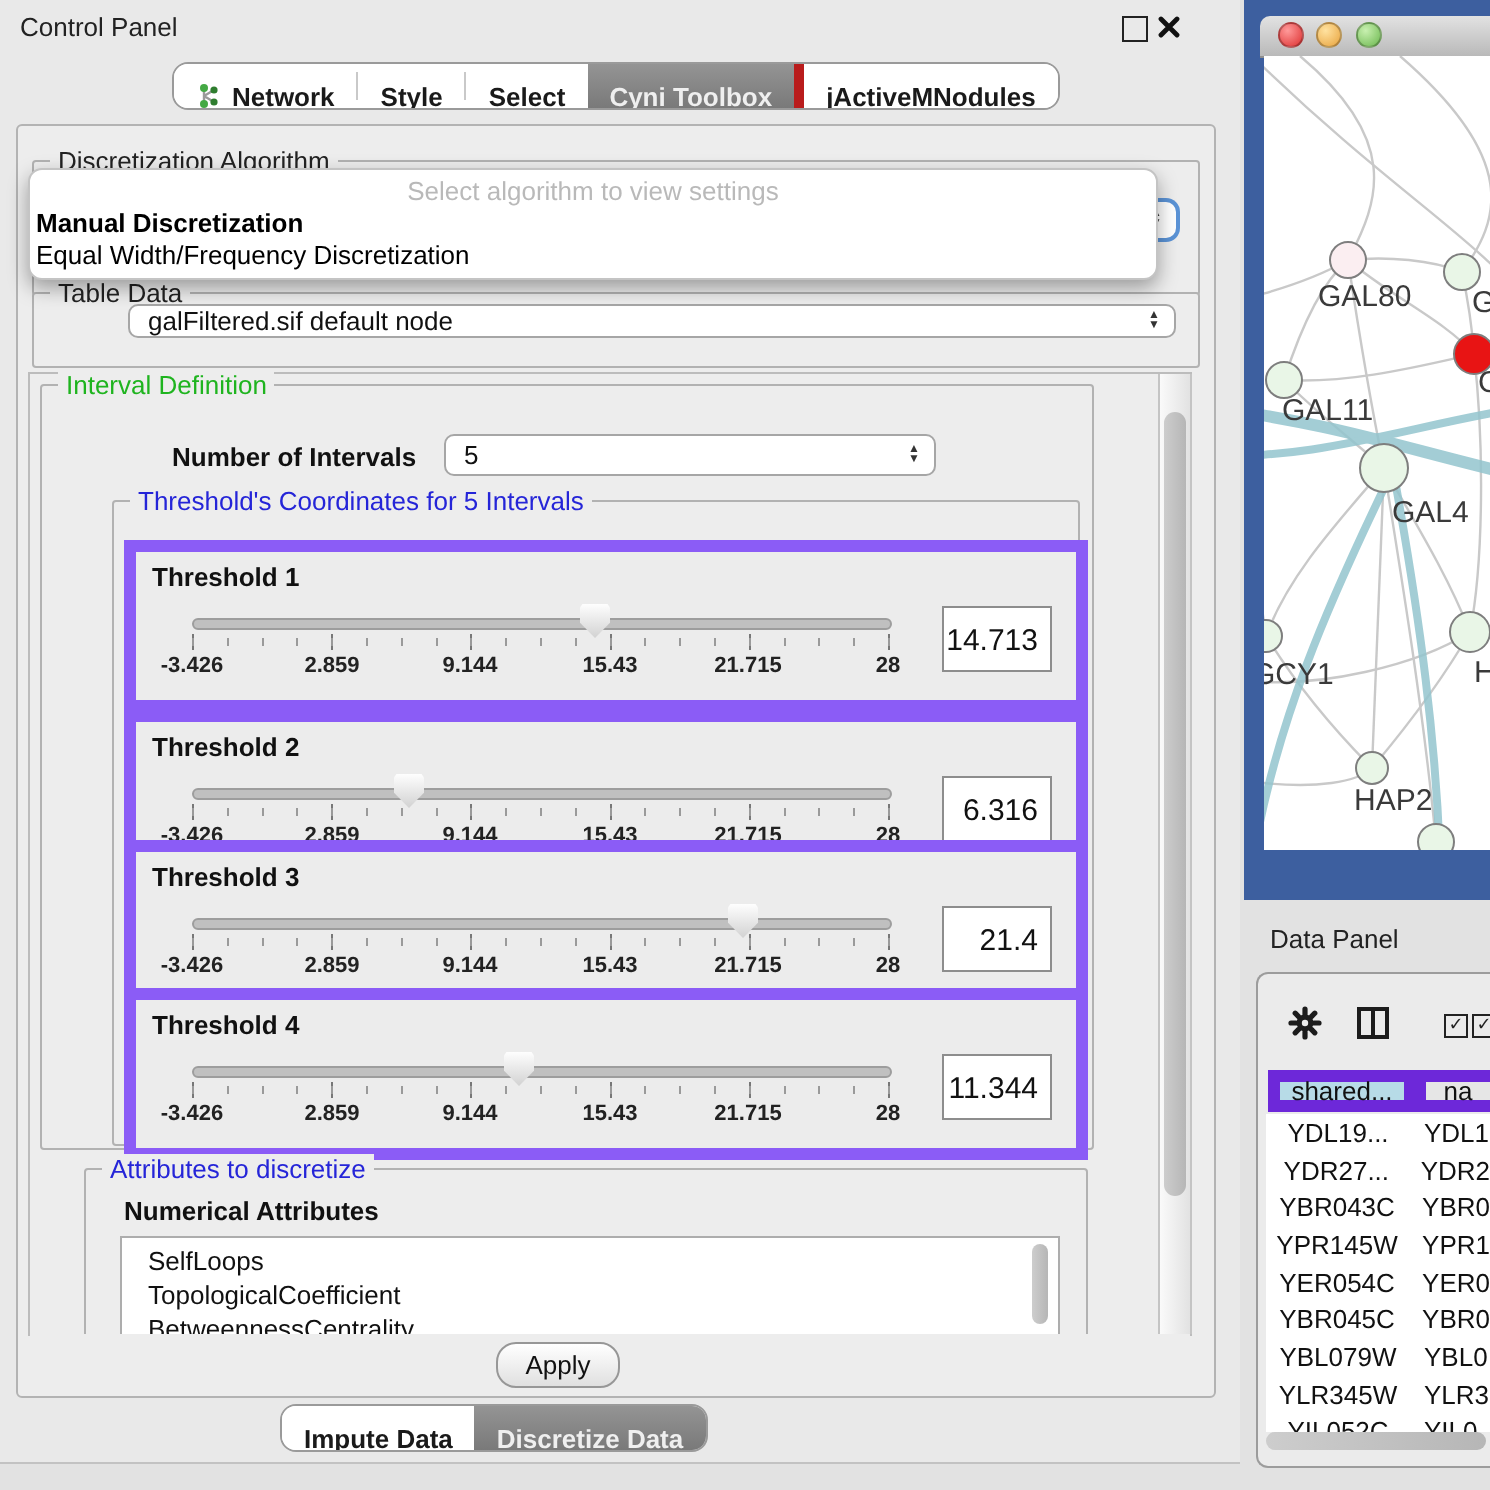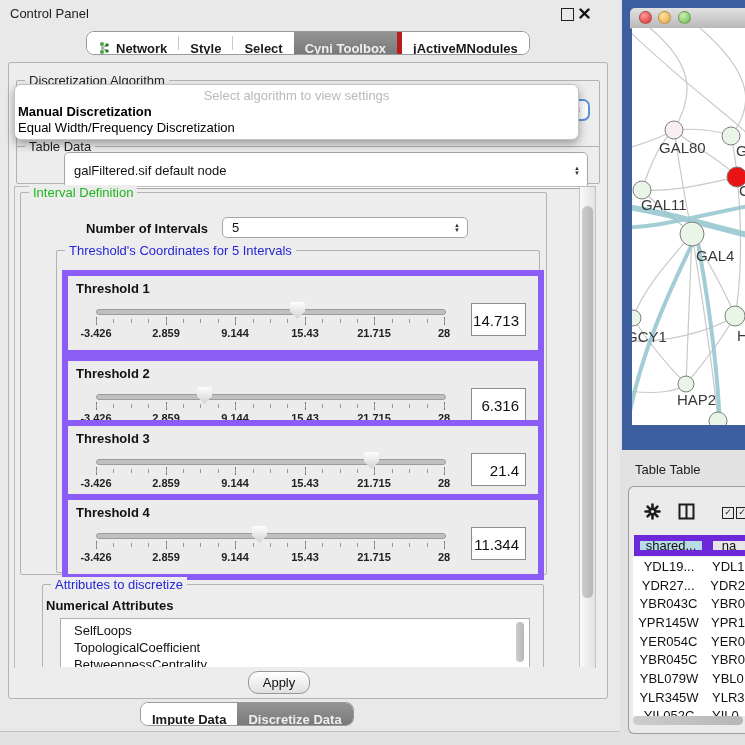--- a/index.html
+++ b/index.html
@@ -109,21 +109,21 @@
     <span class="grp-label">Discretization Algorithm</span>
   </div>
 
   <div class="abs" style="left:573px;top:99px;width:15px;height:18px;background:#fff;border:2px solid #5b93d6;border-left:none;border-radius:0 7px 7px 0;">
     <span class="stepper">▲<br>▼</span>
   </div>
 
   <div class="abs grp" style="left:16px;top:146px;width:582px;height:36px;">
     <span class="grp-label">Table Data</span>
   </div>
-  <div class="combo" style="left:64px;top:152px;width:524px;height:37px;box-sizing:border-box;">
+  <div class="combo" style="left:64px;top:152px;width:524px;height:17px;box-sizing:border-box;">
     <span>galFiltered.sif default node</span>
     <span class="stepper">▲<br>▼</span>
   </div>
 
   <div class="abs" style="left:14px;top:186px;width:582px;height:482px;border:1px solid #bcbcbc;box-sizing:border-box;"></div>
 
   <div class="abs grp" style="left:20px;top:192px;width:525px;height:381px;">
     <span class="grp-label green">Interval Definition</span>
   </div>
   <div class="abs" style="left:86px;top:221px;font-size:13px;font-weight:bold;color:#111;">Number of Intervals</div>
@@ -192,21 +192,21 @@
     <span class="ticklbl" style="left:167px;">9.144</span>
     <span class="ticklbl" style="left:237px;">15.43</span>
     <span class="ticklbl" style="left:306px;">21.715</span>
     <span class="ticklbl" style="left:376px;">28</span>
     <div class="valbox">11.344</div>
   </div>
 
   <div class="abs grp" style="left:42px;top:584px;width:500px;height:92px;">
     <span class="grp-label blue">Attributes to discretize</span>
   </div>
-  <div class="abs" style="left:46px;top:598px;font-size:13px;font-weight:bold;color:#111;">Numerical Attributes</div>
+  <div class="abs" style="left:62px;top:598px;font-size:13px;font-weight:bold;color:#111;">Numerical Attributes</div>
   <div id="attr-list" class="abs">
     <div class="li" style="padding-top:3px;">SelfLoops</div>
     <div class="li">TopologicalCoefficient</div>
     <div class="li">BetweennessCentrality</div>
   </div>
   <div class="abs vthumb" style="left:516px;top:622px;width:8px;height:40px;"></div>
 
   <div class="abs" style="left:15px;top:667px;width:580px;height:30px;background:#ededed;"></div>
 
   <div class="abs" style="left:579px;top:187px;width:17px;height:480px;background:linear-gradient(90deg,#fafafa,#e2e2e2);border-left:1px solid #c4c4c4;border-right:1px solid #c4c4c4;box-sizing:border-box;"></div>
@@ -286,21 +286,21 @@
       <text x="739" y="196">C</text>
       <text x="641" y="210">GAL11</text>
       <text x="696" y="261">GAL4</text>
       <text x="626" y="342">GCY1</text>
       <text x="737" y="341">H</text>
       <text x="677" y="405">HAP2</text>
     </g>
   </svg>
 </div>
 
-<div id="tp-title" class="abs">Table Table</div>
+<div id="tp-title" class="abs">Data Panel</div>
 <div id="tpanel" class="abs"></div>
 
 <svg class="abs" style="left:644px;top:503px;" width="17" height="17" viewBox="0 0 17 17">
   <g stroke="#1c1c1c" stroke-width="2.6" stroke-linecap="round">
     <path d="M8.5 1.5 V4 M8.5 13 V15.5 M1.5 8.5 H4 M13 8.5 H15.5 M3.6 3.6 L5.3 5.3 M11.7 11.7 L13.4 13.4 M13.4 3.6 L11.7 5.3 M5.3 11.7 L3.6 13.4"></path>
   </g>
   <circle cx="8.5" cy="8.5" r="4.2" fill="#1c1c1c"></circle>
   <circle cx="8.5" cy="8.5" r="1.6" fill="#ebebeb"></circle>
 </svg>
 <svg class="abs" style="left:678px;top:503px;" width="17" height="17" viewBox="0 0 17 17">

